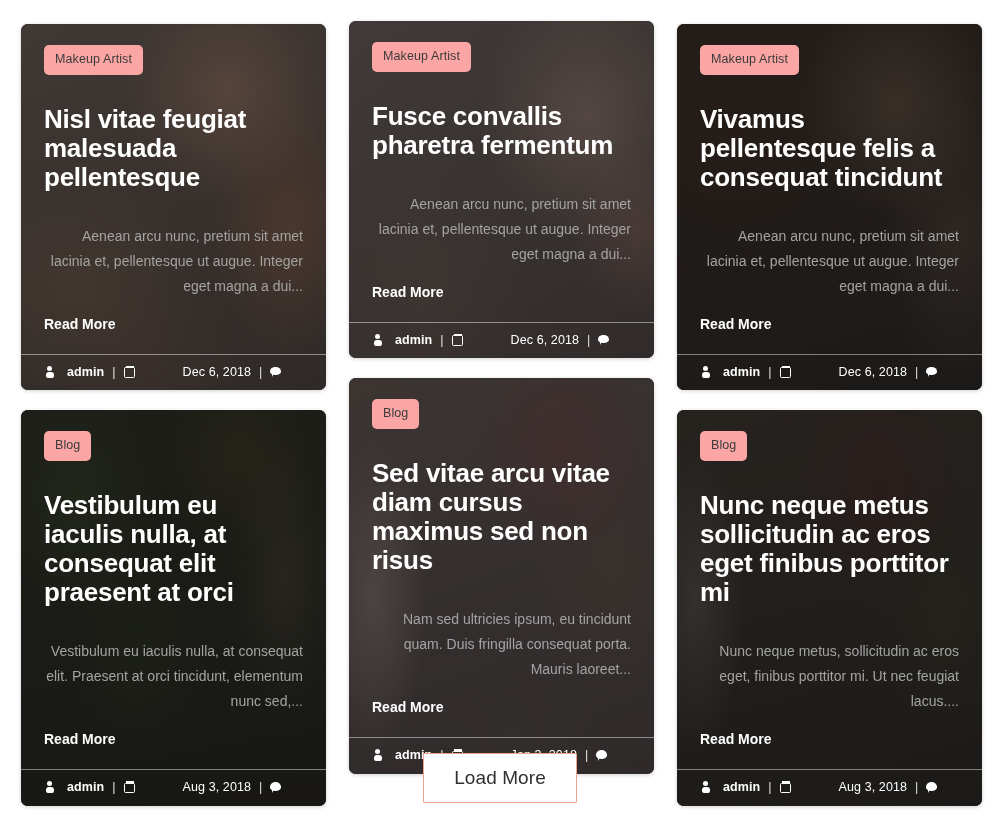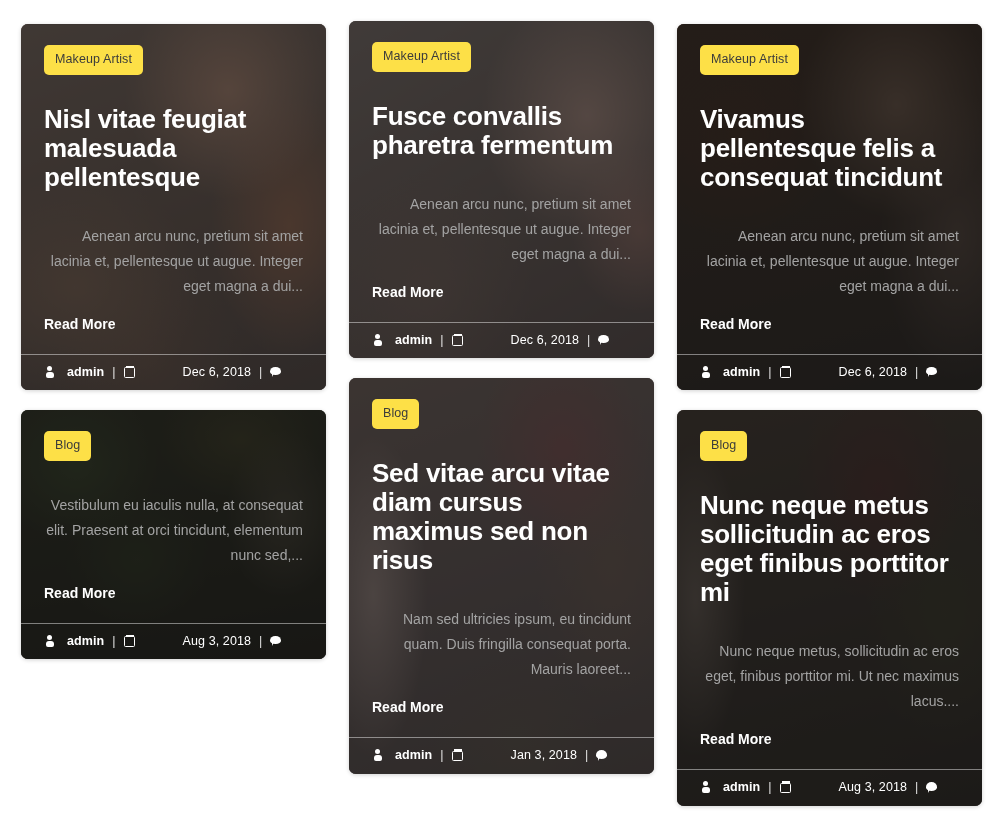--- a/index.html
+++ b/index.html
@@ -117,21 +117,21 @@
 
   .card-inner {
     position: relative;
     z-index: 2;
     padding: 21px 23px 0 23px;
   }
 
   
   .tag {
     display: inline-block;
-    background: #fde047;
+    background: #fca5a5;
     color: #3b3b3b;
     font-size: 12.5px;
     line-height: 1;
     padding: 8px 11px 9px 11px;
     border-radius: 5px;
     letter-spacing: 0.1px;
     font-family: "Liberation Sans", sans-serif;
   }
 
   
@@ -313,20 +313,21 @@
             <span class="meta-text regular">0</span>
           </span>
         </div>
       </article>
 
       <article class="card dark">
         <div class="card-bg bg-d"></div>
         <div class="card-overlay"></div>
         <div class="card-inner">
           <span class="tag">Blog</span>
+          <h2 class="card-title">Vestibulum eu iaculis nulla, at consequat elit praesent at orci</h2>
           <p class="card-excerpt">Vestibulum eu iaculis nulla, at consequat elit. Praesent at orci tincidunt, elementum nunc sed,...</p>
           <a class="read-more">Read More</a>
         </div>
         <div class="card-meta">
           <span class="meta-item">
             <span class="meta-ico ico-user"></span>
             <span class="meta-text">admin</span>
           </span>
           <span class="meta-sep">|</span>
           <span class="meta-item">
@@ -429,21 +430,21 @@
           </span>
         </div>
       </article>
 
       <article class="card dark">
         <div class="card-bg bg-f"></div>
         <div class="card-overlay"></div>
         <div class="card-inner">
           <span class="tag">Blog</span>
           <h2 class="card-title">Nunc neque metus sollicitudin ac eros eget finibus porttitor mi</h2>
-          <p class="card-excerpt">Nunc neque metus, sollicitudin ac eros eget, finibus porttitor mi. Ut nec maximus lacus....</p>
+          <p class="card-excerpt">Nunc neque metus, sollicitudin ac eros eget, finibus porttitor mi. Ut nec feugiat lacus....</p>
           <a class="read-more">Read More</a>
         </div>
         <div class="card-meta">
           <span class="meta-item">
             <span class="meta-ico ico-user"></span>
             <span class="meta-text">admin</span>
           </span>
           <span class="meta-sep">|</span>
           <span class="meta-item">
             <span class="meta-ico ico-cal"></span>
@@ -454,14 +455,17 @@
             <span class="meta-ico ico-comment"></span>
             <span class="meta-text regular">0</span>
           </span>
         </div>
       </article>
 
     </div>
 
   </div>
 
+  <div class="load-more-wrap">
+    <button class="load-more-btn">Load More</button>
+  </div>
 
 </div>
 
 </body></html>

